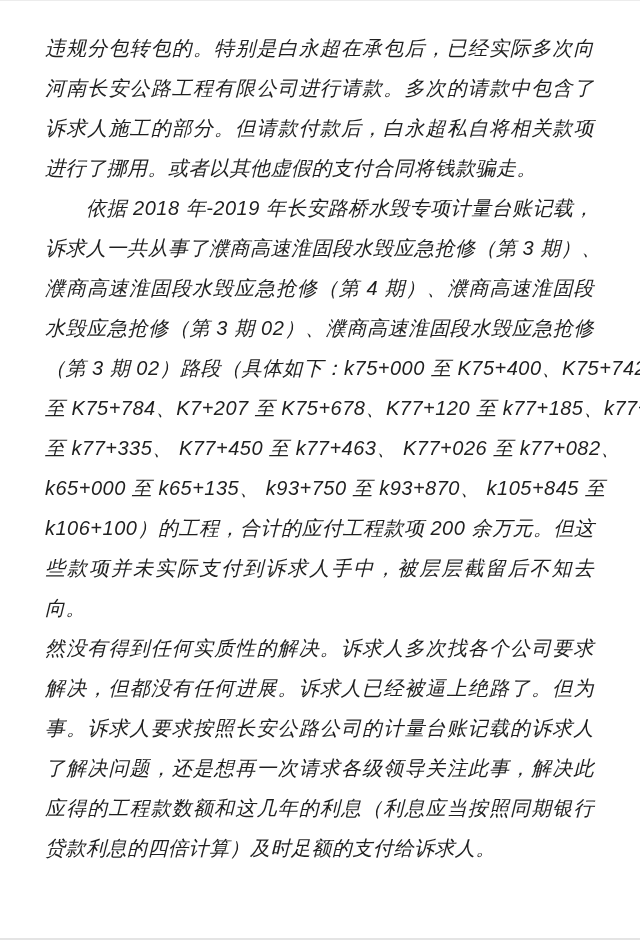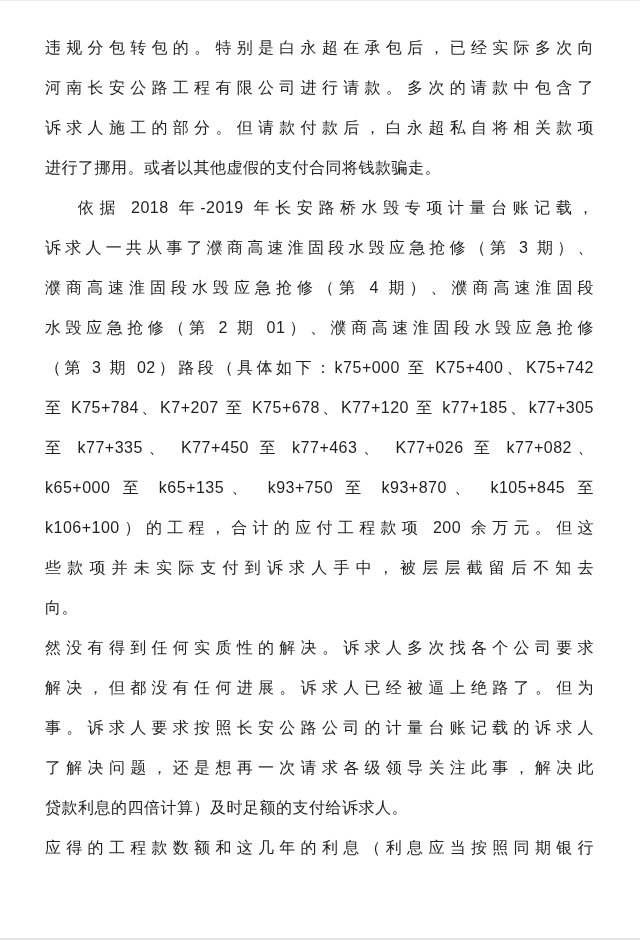--- a/index.html
+++ b/index.html
@@ -18,28 +18,29 @@
     font-family: "Liberation Sans", "DejaVu Sans", serif;
     color: #1f1f1f;
   }
   .doc-body {
     position: absolute;
     top: 27px;
     left: 45px;
     right: 46px;
   }
   .line {
-    font-size: 16px;
+    font-size: 20px;
     line-height: 40px;
     height: 40px;
     text-align: justify;
     text-align-last: justify;
     letter-spacing: 0.5px;
     white-space: nowrap;
     overflow: visible;
+    font-style: italic;
   }
   .line.indent {
     text-indent: 2.05em;
   }
   .line.para-end {
     text-align: left;
     text-align-last: left;
   }
   .bottom-hairline {
     position: absolute;
@@ -55,29 +56,29 @@
 
 <div class="page" style="background: rgb(255, 255, 255); color: rgb(31, 31, 31);">
   <div class="doc-body">
       <div class="line">违规分包转包的。特别是白永超在承包后，已经实际多次向</div>
       <div class="line">河南长安公路工程有限公司进行请款。多次的请款中包含了</div>
       <div class="line">诉求人施工的部分。但请款付款后，白永超私自将相关款项</div>
       <div class="line para-end">进行了挪用。或者以其他虚假的支付合同将钱款骗走。</div>
       <div class="line indent">依据 2018 年-2019 年长安路桥水毁专项计量台账记载，</div>
       <div class="line">诉求人一共从事了濮商高速淮固段水毁应急抢修（第 3 期）、</div>
       <div class="line">濮商高速淮固段水毁应急抢修（第 4 期）、濮商高速淮固段</div>
-      <div class="line">水毁应急抢修（第 2 期 01）、濮商高速淮固段水毁应急抢修</div>
+      <div class="line">水毁应急抢修（第 3 期 02）、濮商高速淮固段水毁应急抢修</div>
       <div class="line">（第 3 期 02）路段（具体如下：k75+000 至 K75+400、K75+742</div>
       <div class="line">至 K75+784、K7+207 至 K75+678、K77+120 至 k77+185、k77+305</div>
       <div class="line">至 k77+335、 K77+450 至 k77+463、 K77+026 至 k77+082、</div>
       <div class="line">k65+000 至 k65+135、 k93+750 至 k93+870、 k105+845 至</div>
       <div class="line">k106+100）的工程，合计的应付工程款项 200 余万元。但这</div>
       <div class="line">些款项并未实际支付到诉求人手中，被层层截留后不知去</div>
       <div class="line para-end">向。</div>
       <div class="line">然没有得到任何实质性的解决。诉求人多次找各个公司要求</div>
       <div class="line">解决，但都没有任何进展。诉求人已经被逼上绝路了。但为</div>
       <div class="line">事。诉求人要求按照长安公路公司的计量台账记载的诉求人</div>
       <div class="line">了解决问题，还是想再一次请求各级领导关注此事，解决此</div>
+      <div class="line">应得的工程款数额和这几年的利息（利息应当按照同期银行</div>
       <div class="line para-end">贷款利息的四倍计算）及时足额的支付给诉求人。</div>
-      <div class="line">应得的工程款数额和这几年的利息（利息应当按照同期银行</div>
     </div>
   <div class="bottom-hairline" style="background: rgb(228, 228, 228);"></div>
 </div>
 
 </body></html>

